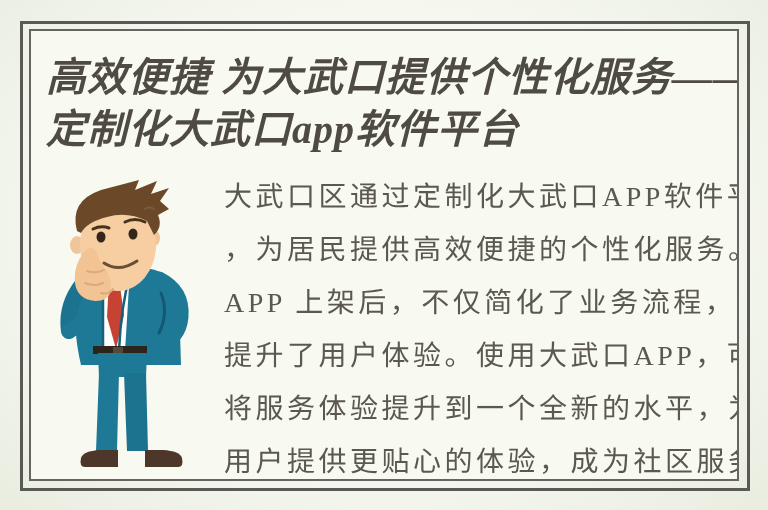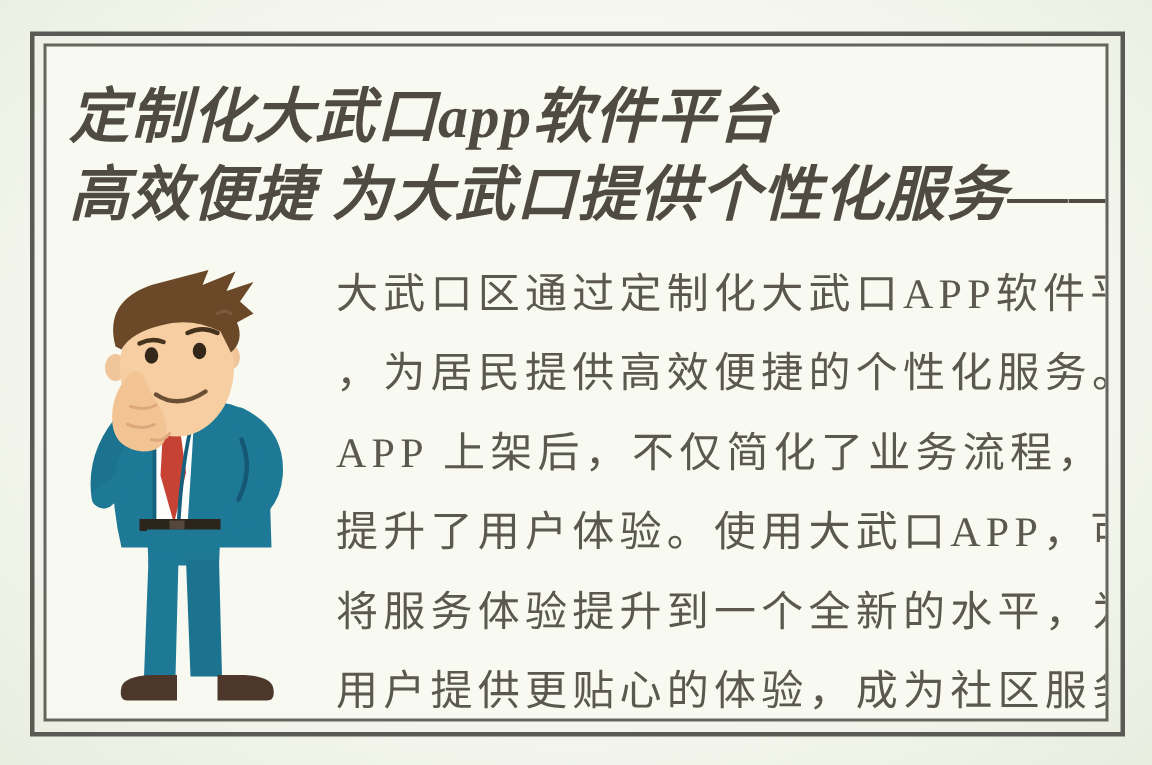--- a/index.html
+++ b/index.html
@@ -50,22 +50,22 @@
   .body-line{white-space:nowrap;}
 </style>
 </head>
 <body>
 
 <div class="page">
   <div class="outer-frame">
     <div class="inner-frame">
 
       <h1 class="title">
+        <span class="title-line">高效便捷 为大武口提供个性化服务——</span>
         <span class="title-line">定制化大武口app软件平台</span>
-        <span class="title-line">高效便捷 为大武口提供个性化服务——</span>
       </h1>
 
       <div class="illustration">
         <svg viewBox="0 0 160 300" xmlns="http://www.w3.org/2000/svg">
 
           <g>
             <path d="M20 118 Q23 102 46 97 L74 94 Q96 91 106 99 Q120 108 122 126 L124 190 L24 190 Q15 152 20 118 Z" fill="#1e7997"></path>
             <path d="M46 99 L73 95 L68 176 L46 176 Z" fill="#fdfdfb"></path>
             <path d="M50 98 L64 96 L62 107 L52 109 Z" fill="#b23a2c"></path>
             <path d="M52 106 L62 104 L67 140 L59 174 L50 142 Z" fill="#c64334"></path>

